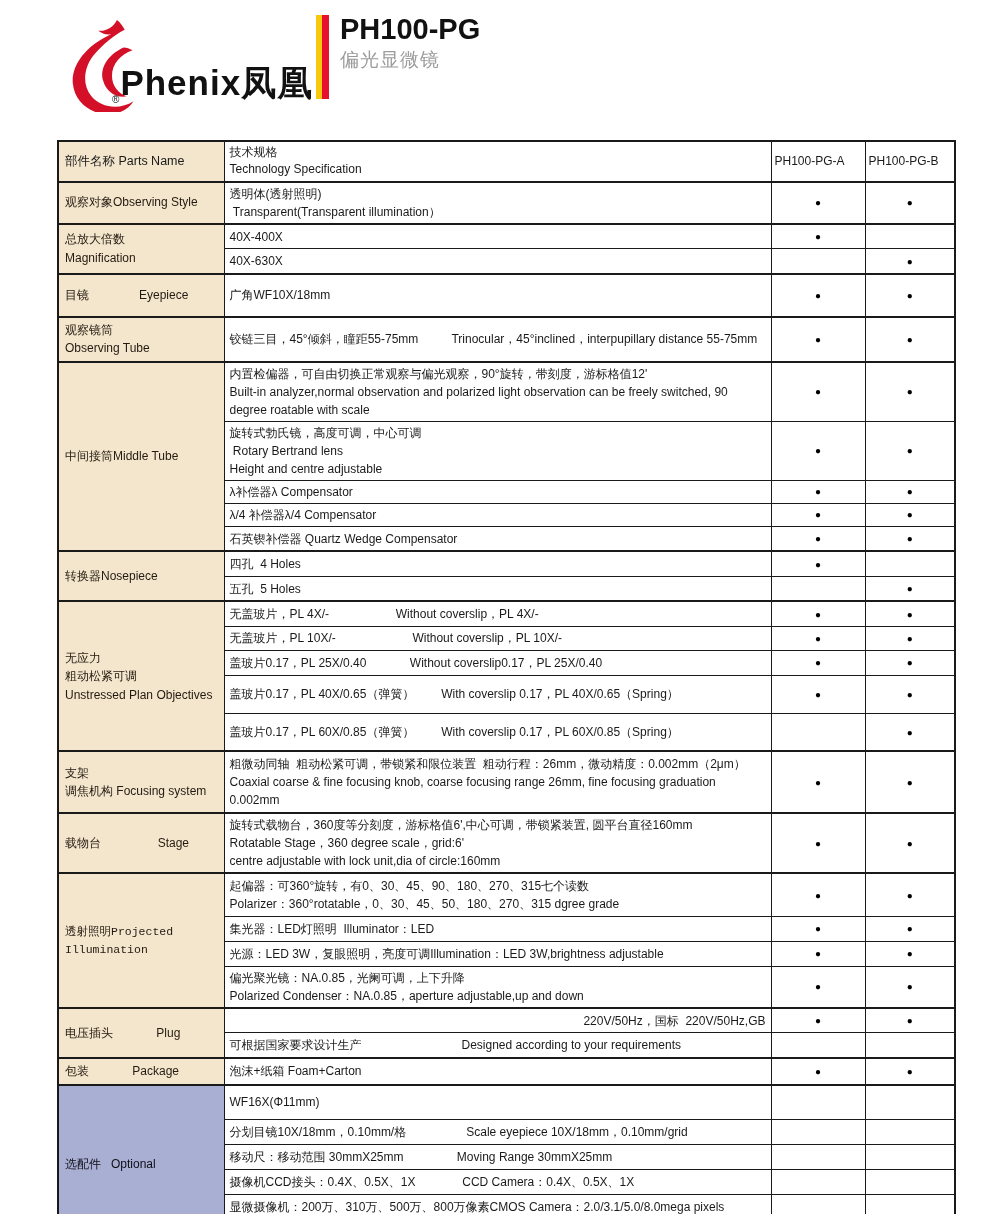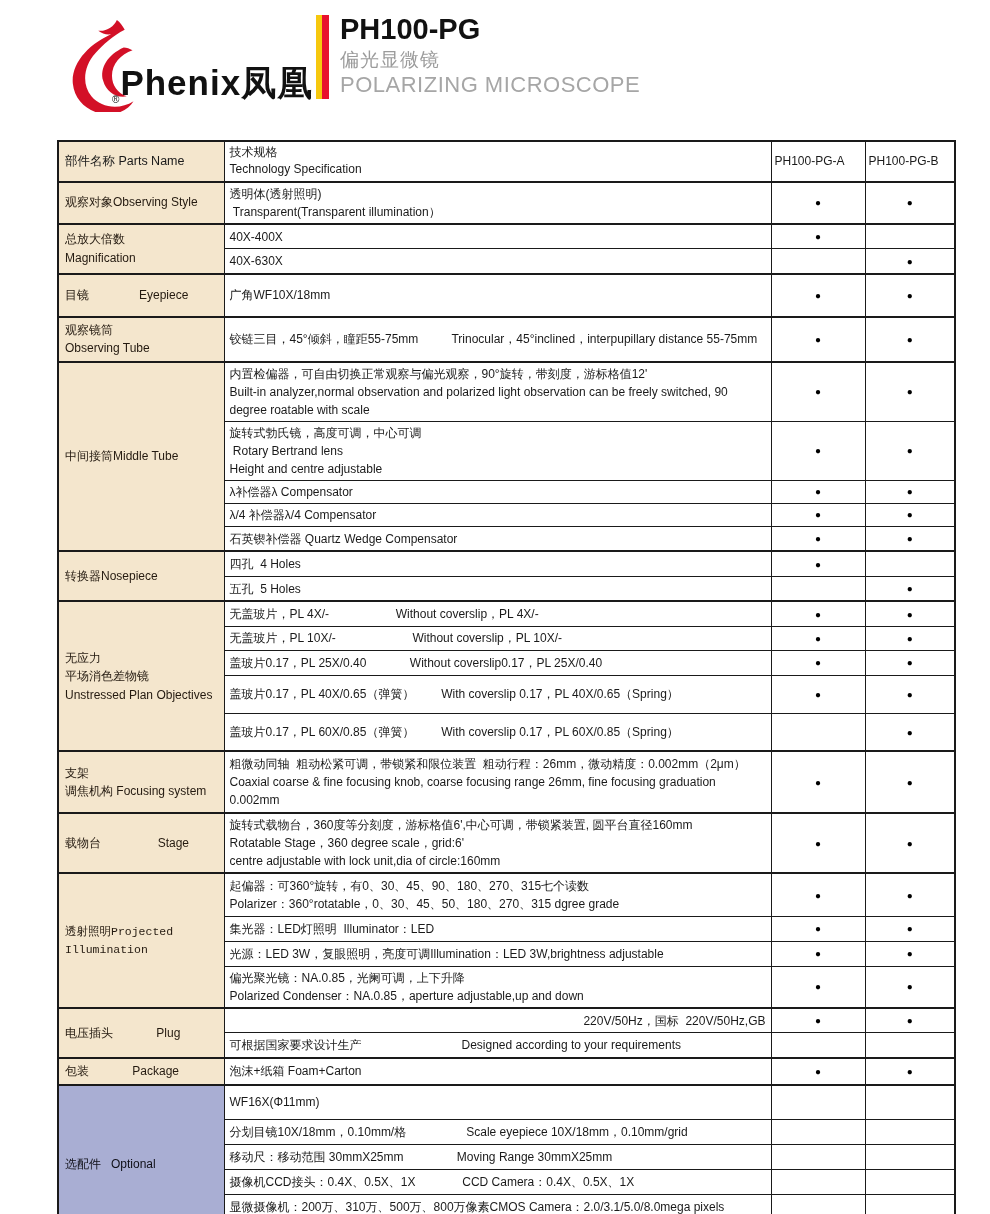--- a/index.html
+++ b/index.html
@@ -52,21 +52,20 @@
     </svg>
     <div class="brand-text"><span class="reg-mark">®</span><span>Phenix凤凰</span></div>
   </div>
 
   <div class="title-block">
     <div class="stripe stripe-yellow"></div>
     <div class="stripe stripe-red"></div>
     <div class="title-text">
       <div class="model">PH100-PG</div>
       <div class="name-cn">偏光显微镜</div>
-      <div class="name-en">POLARIZING MICROSCOPE</div>
     </div>
   </div>
 
   <table class="spec-table">
     <colgroup>
       <col style="width:166px">
         <col style="width:547px">
         <col style="width:94px">
         <col style="width:90px">
     </colgroup>
@@ -186,21 +185,21 @@
         <tr>
           <td class="spec-cell" style="height: 25px;">
             <div>五孔  5 Holes</div>
           </td>
           <td class="dot-cell"></td>
           <td class="dot-cell">●</td>
         </tr>
         <tr class="group-start">
           <td class="part-cell" rowspan="5">
             <div>无应力</div>
-            <div>平场消色差物镜</div>
+            <div>粗动松紧可调</div>
             <div>Unstressed Plan Objectives</div>
           </td>
           <td class="spec-cell" style="height: 25px;">
             <div>无盖玻片，PL 4X/-                    Without coverslip，PL 4X/-</div>
           </td>
           <td class="dot-cell">●</td>
           <td class="dot-cell">●</td>
         </tr>
         <tr>
           <td class="spec-cell" style="height: 24px;">

